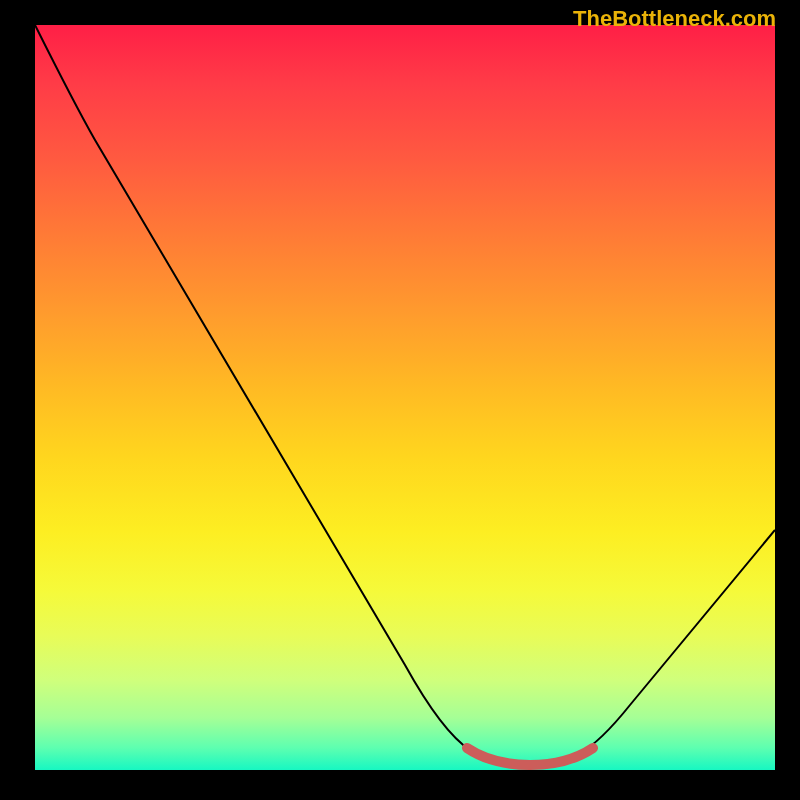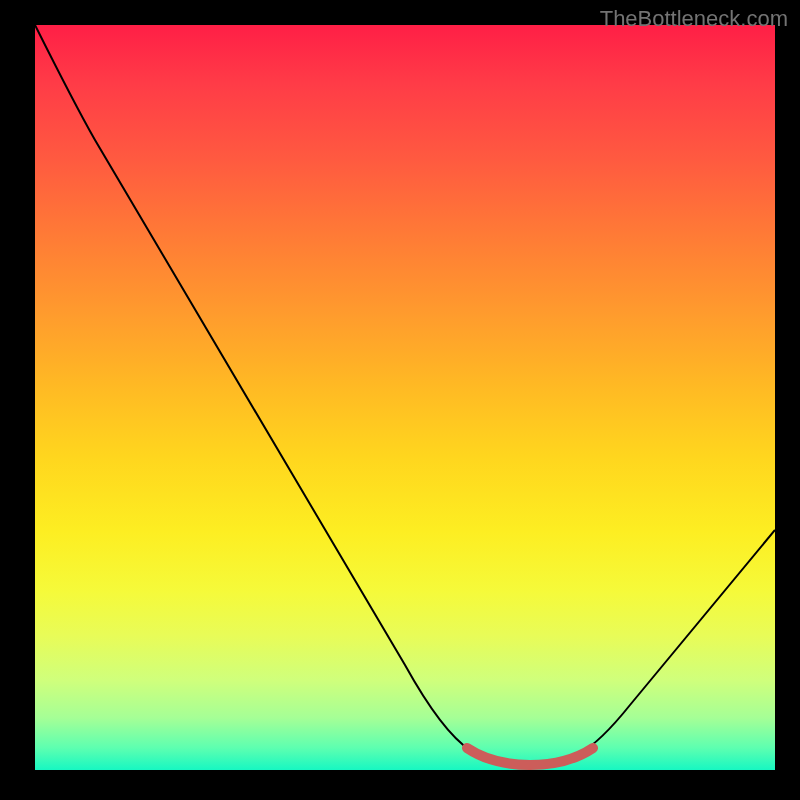--- a/index.html
+++ b/index.html
@@ -1,18 +1,18 @@
 <!DOCTYPE html>
 <html><head>
 <meta charset="utf-8">
 <style>
   * { margin: 0; padding: 0; box-sizing: border-box; }
   body { width: 800px; height: 800px; background: #000; font-family: Arial, sans-serif; position: relative; }
   .container { width: 800px; height: 800px; position: relative; }
-  .watermark { position: absolute; top: 6px; right: 12px; color: #737373; font-size: 22px; font-weight: 400; z-index: 10; }
+  .watermark { position: absolute; top: 6px; right: 24px; color: #eab308; font-size: 22px; font-weight: 700; z-index: 10; }
   .plot-area { position: absolute; left: 35px; top: 25px; width: 740px; height: 745px; }
   .gradient-bg { position: absolute; inset: 0; background: linear-gradient(to bottom,
       #ff1f46 0%,
       #ff3c47 8%,
       #ff5a40 18%,
       #ff7a36 28%,
       #ff992e 38%,
       #ffb824 48%,
       #ffd61e 58%,
       #fdee22 68%,

